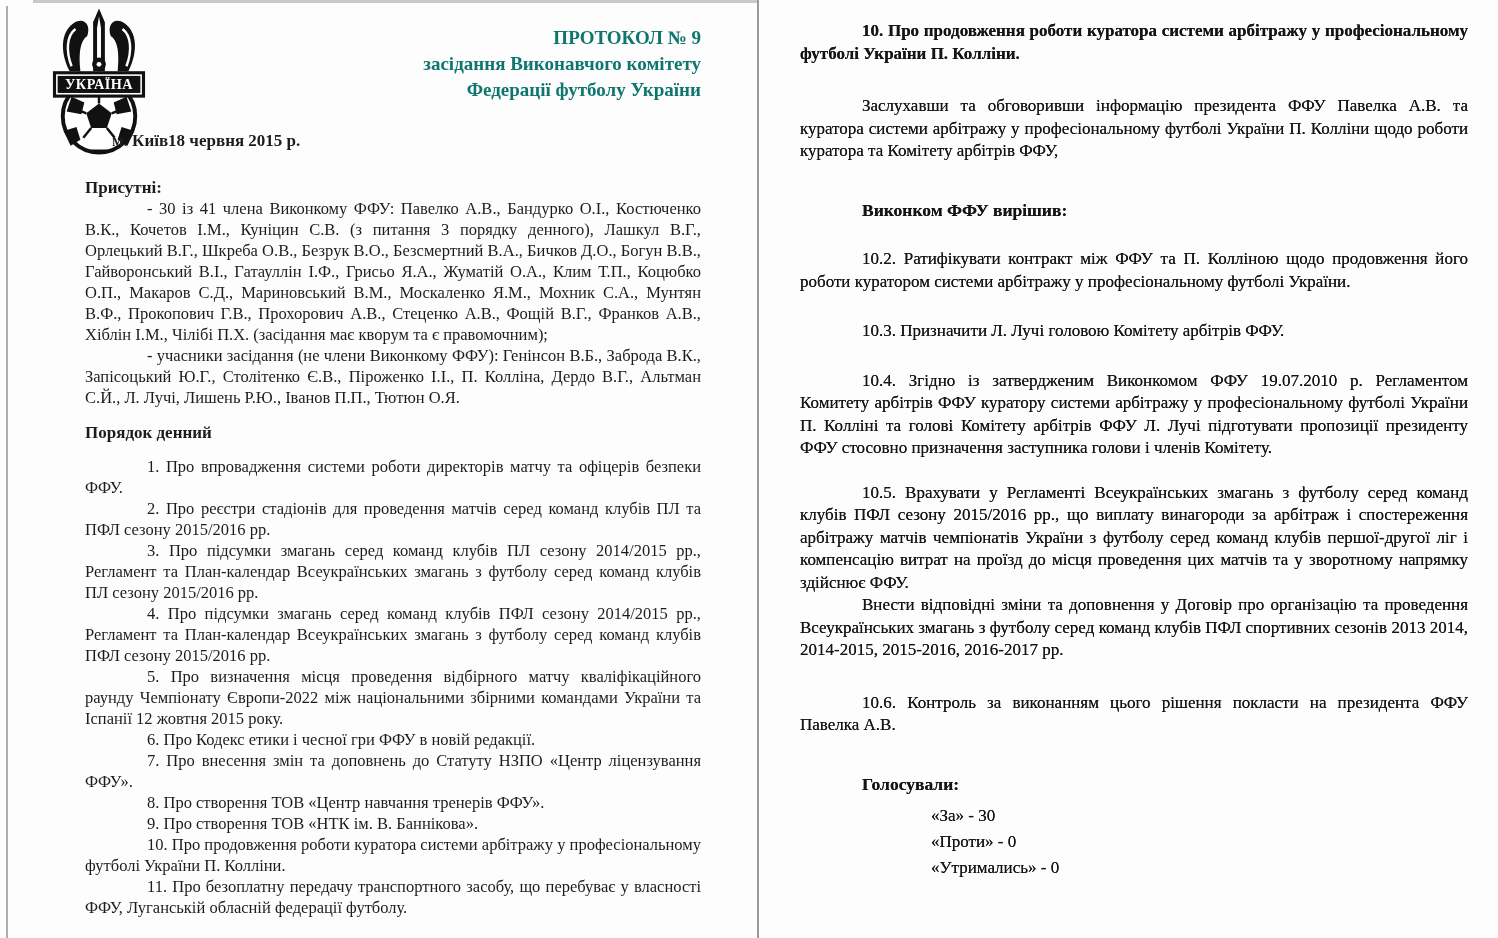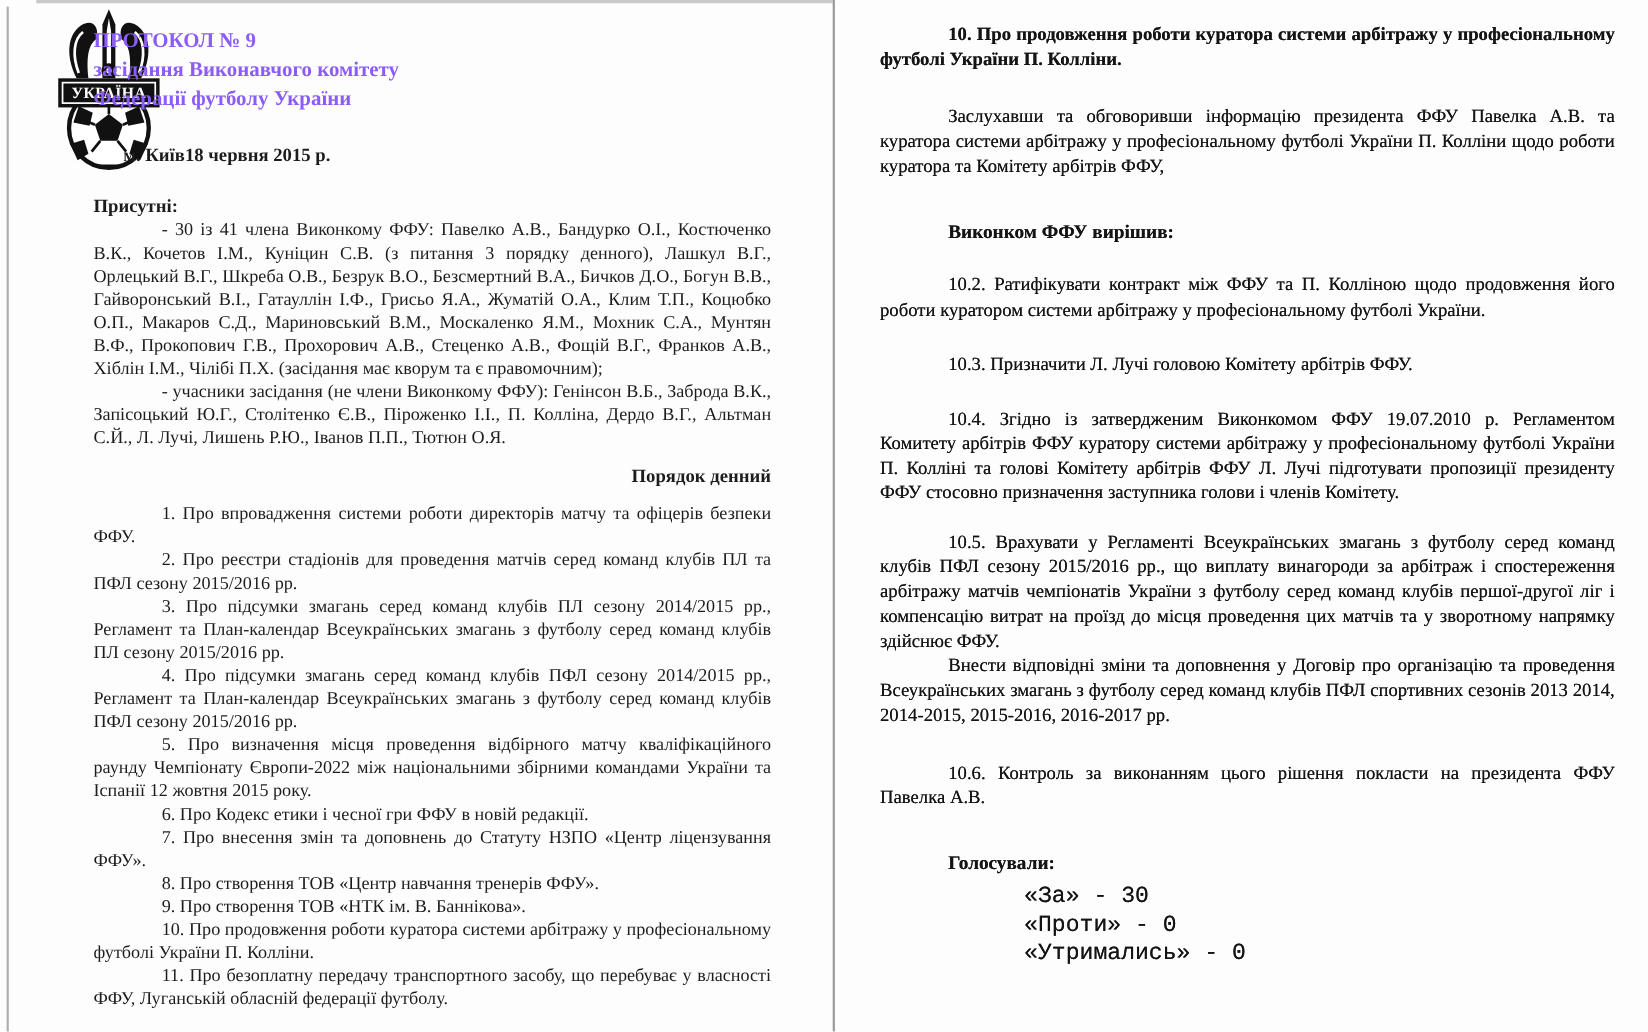--- a/index.html
+++ b/index.html
@@ -34,49 +34,49 @@
   .logo {
     position: absolute; left: 50px; top: 6px;
     width: 98px; height: 150px;
   }
 
   .flow-l {
     position: absolute; left: 85px; top: 25px; width: 616px;
     font-size: 16.5px; line-height: 21px;
   }
   .title-block {
-    text-align: left; font-weight: bold;
+    text-align: right; font-weight: bold;
     font-size: 19px; line-height: 26px;
-    color: #8b5cf6;
+    color: #0f766e;
   }
   .dateline {
     display: flex; 
     font-weight: bold; font-size: 17px;
     margin-top: 27px; padding-left: 27px;
   }
   .label { font-weight: bold; font-size: 17px; margin-top: 26px; }
   .para { margin: 0; text-align: justify; text-indent: 62px; }
   .agenda-title {
-    text-align: right; font-weight: bold; font-size: 17px;
+    text-align: left; font-weight: bold; font-size: 17px;
     margin: 14px 0 13px 0;
   }
 
   .flow-r {
     position: absolute; left: 41px; top: 20px; width: 668px;
     font-size: 17px; line-height: 22.5px;
     color: #141414;
     text-shadow: 0 0 0.55px rgba(15,15,15,0.85);
   }
   .heading { font-weight: bold; }
   .mt { margin-top: 27px; }
   .mt-lg { margin-top: 30px; }
   .indent { padding-left: 62px; margin-top: 36px; font-size: 17.5px; }
   .votes {
     margin-top: 8px; padding-left: 131px;
-    line-height: 26px; font-size: 21px; font-family: Liberation Mono, monospace;
+    line-height: 26px; font-size: 17px;
   }
 </style>
 </head>
 <body>
 
 <div class="canvas">
 
   <div class="artifact-top"></div>
   <div class="artifact-left"></div>
 

